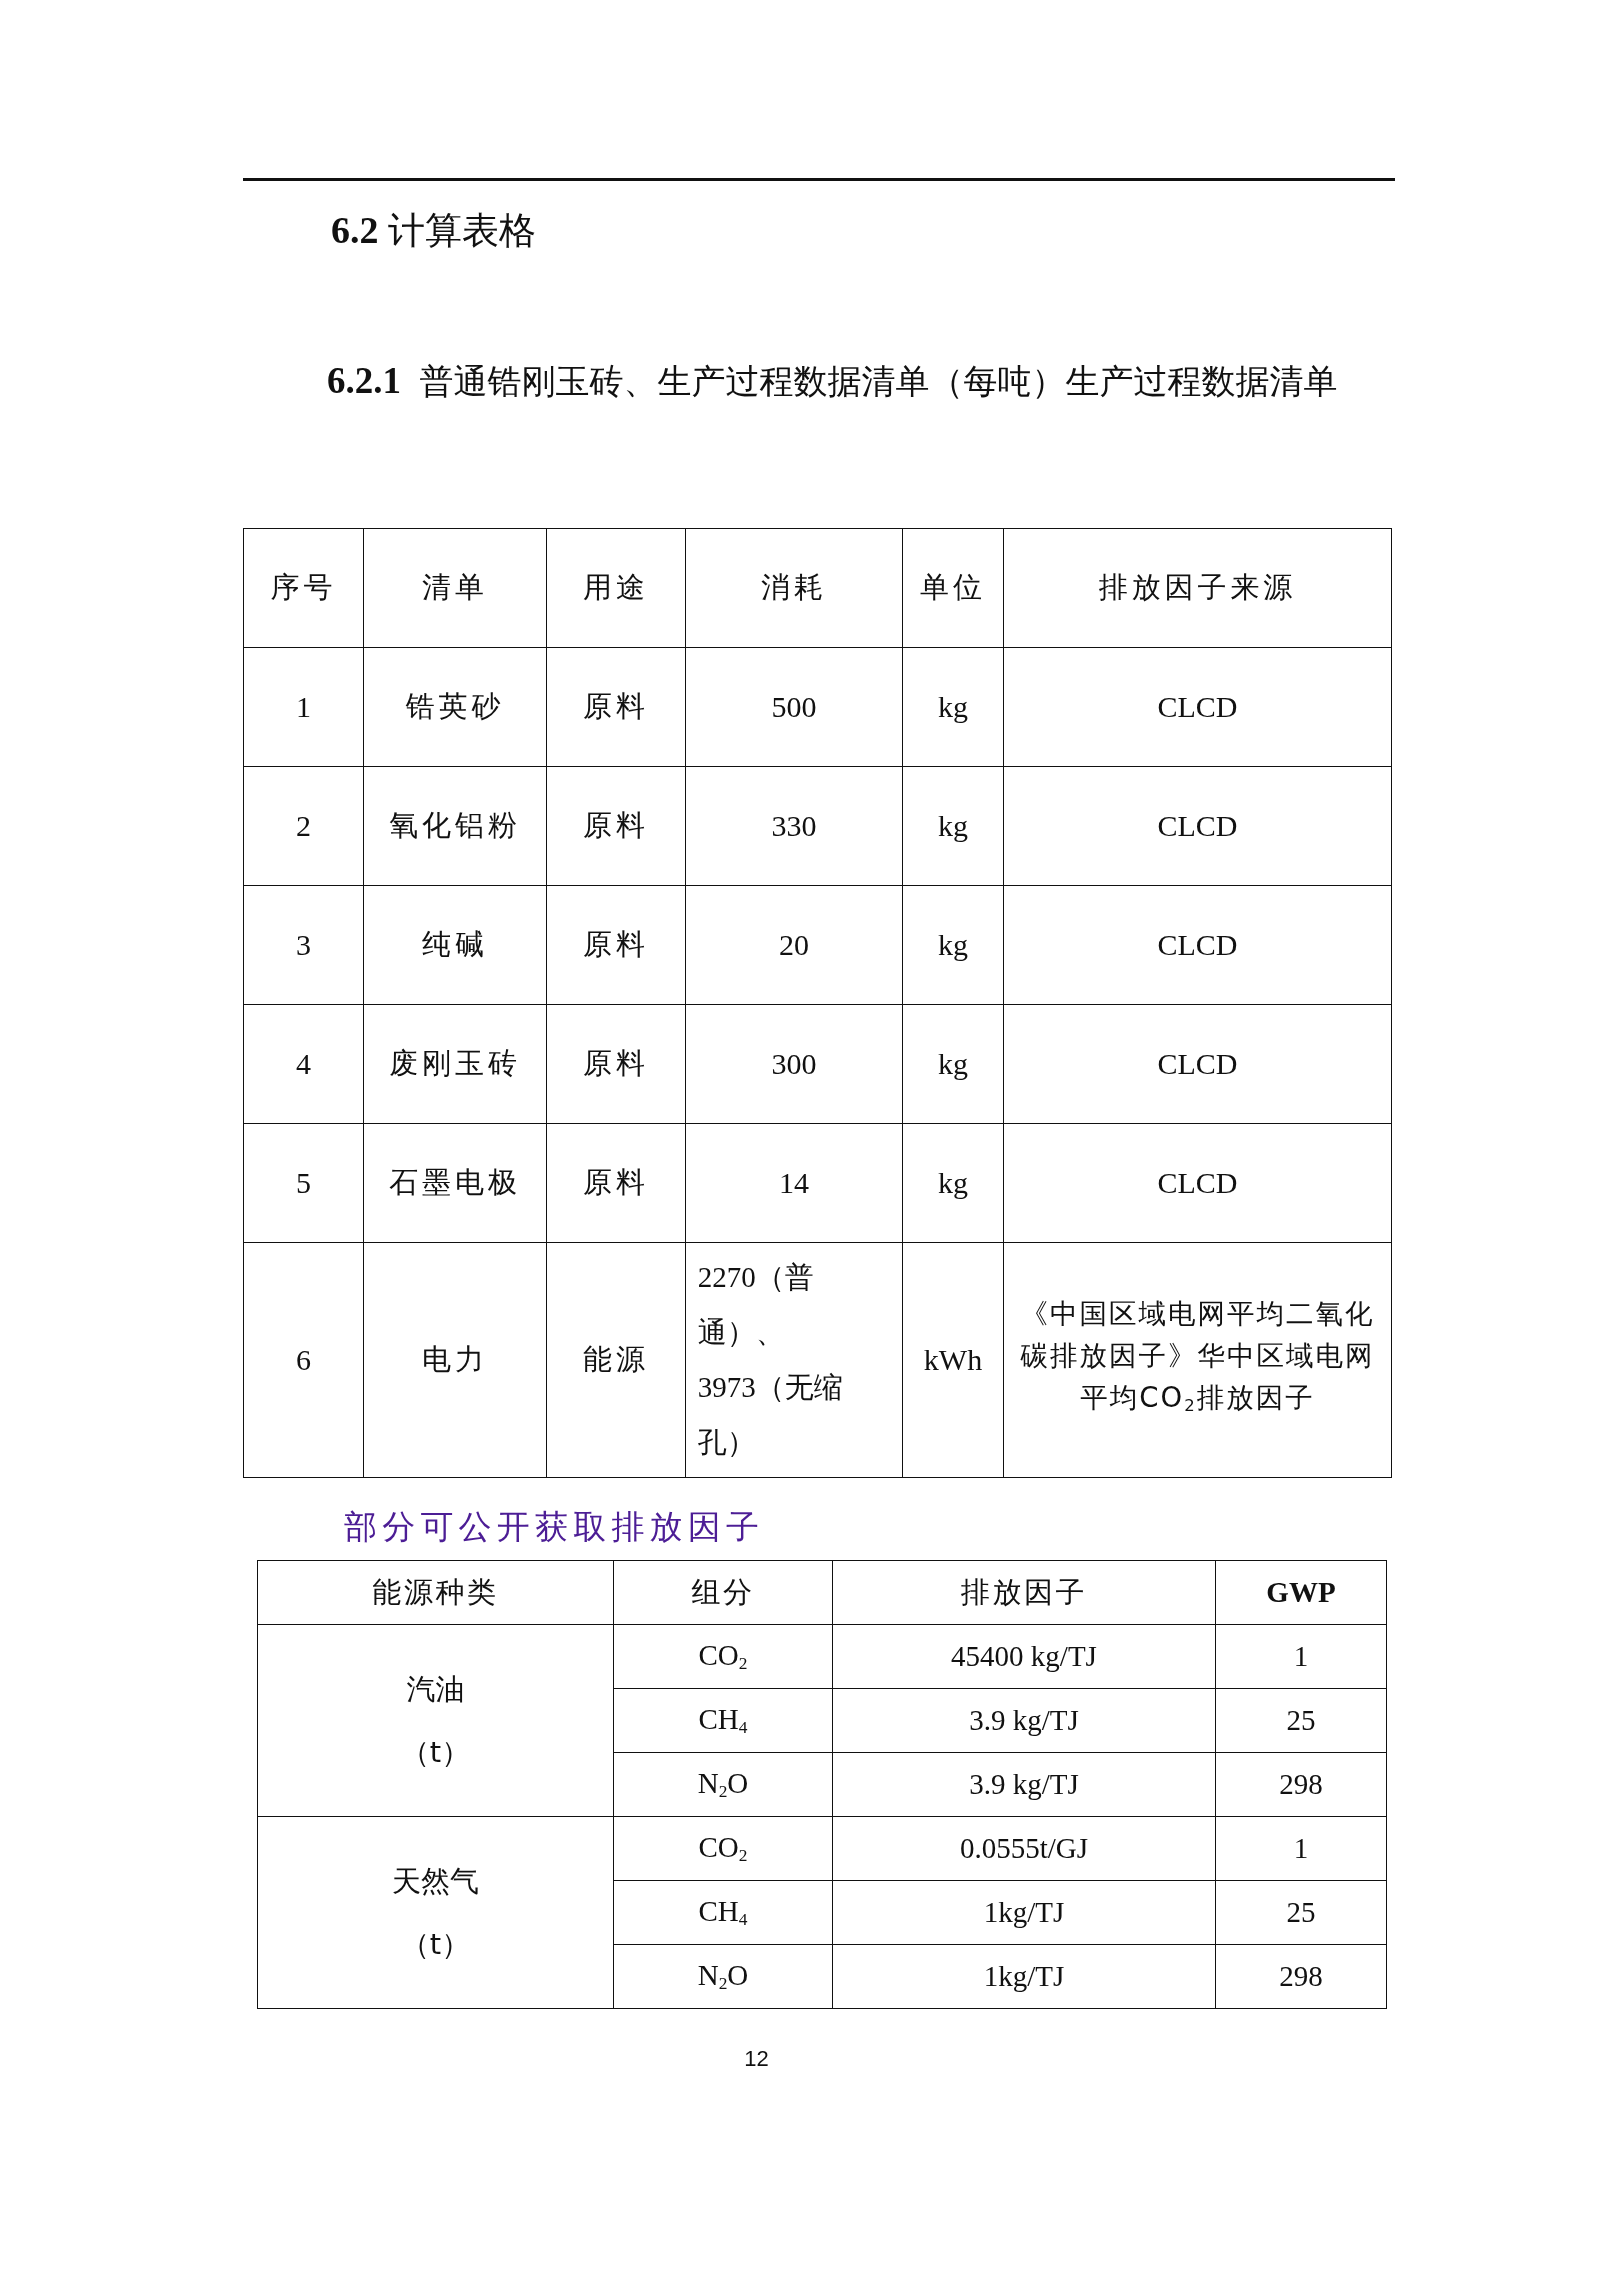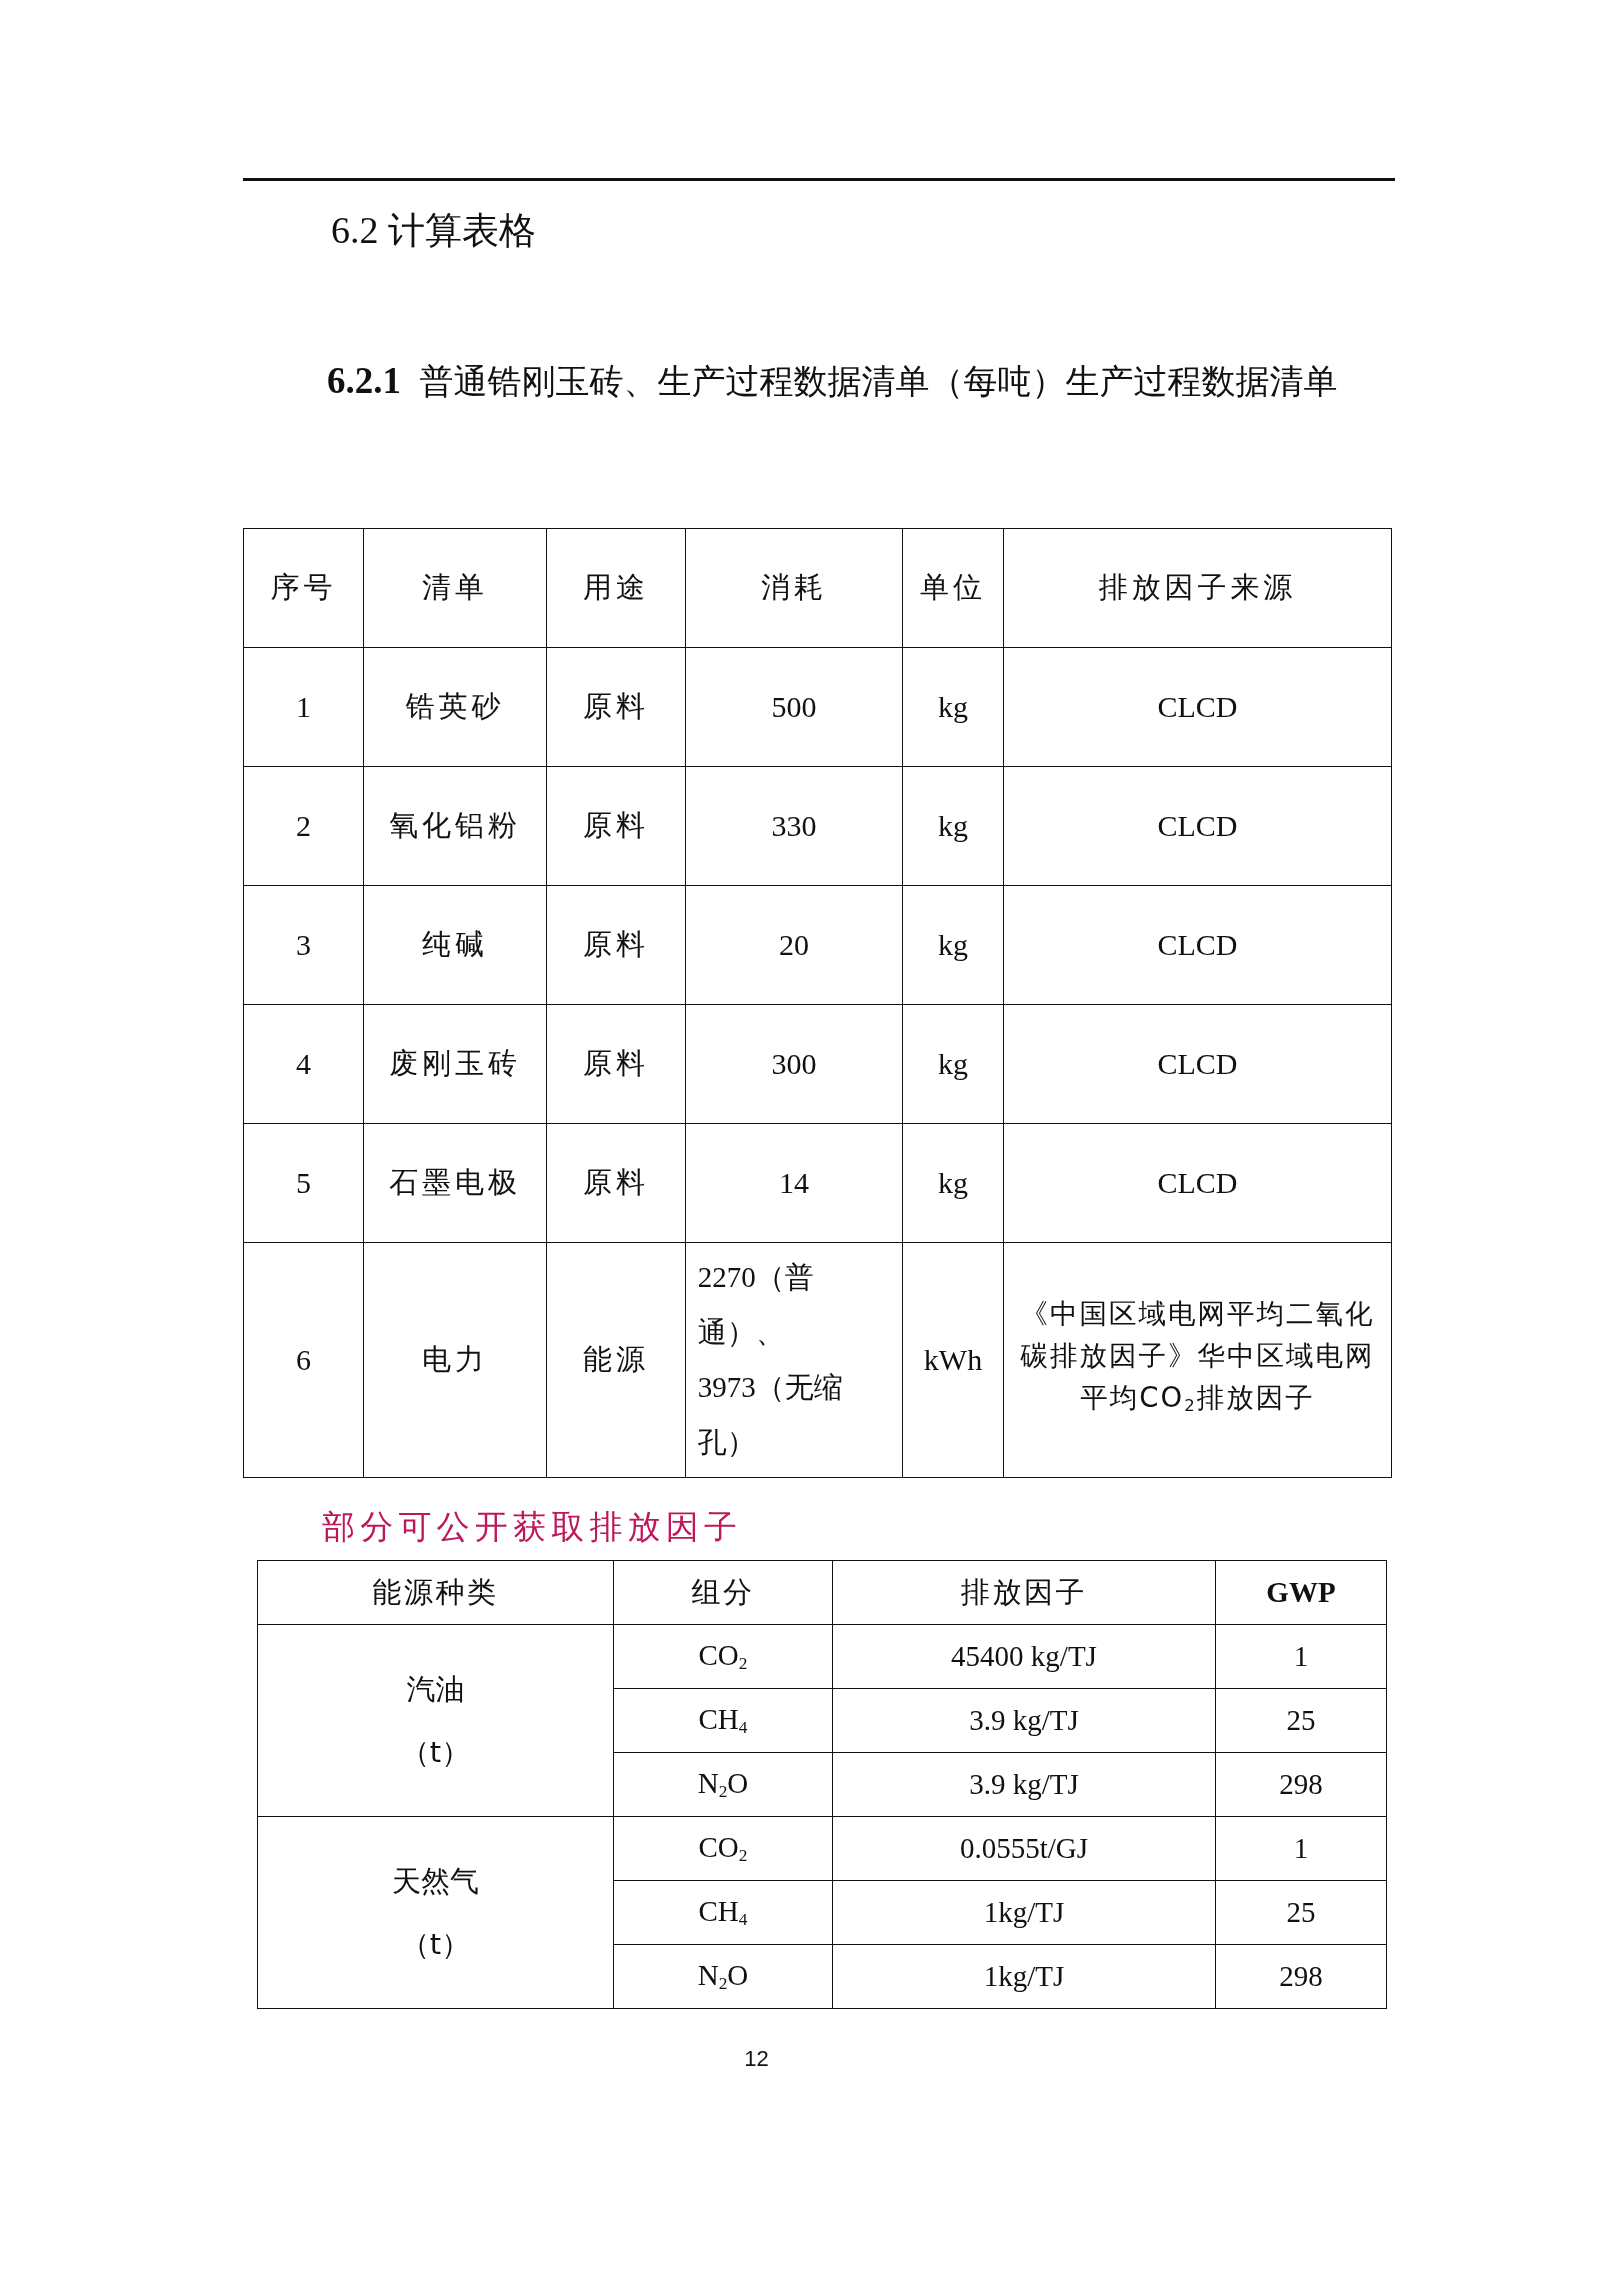--- a/index.html
+++ b/index.html
@@ -1,33 +1,33 @@
 <!DOCTYPE html>
 <html style="font-size:10.5px"><head>
 <meta charset="utf-8">
 <style>
   html, body { margin: 0; padding: 0; background: #ffffff; }
   body { width: 1623px; height: 2295px; position: relative; overflow: hidden;
          font-family: "Liberation Serif", "DejaVu Serif", serif; color: #111; }
   .rule { position: absolute; left: 243px; top: 178px; width: 1152px; height: 2.6px; background: #111; }
   .h2 { position: absolute; left: 331px; top: 211px; font-size: 38px; font-weight: 700; line-height: 1; }
-  .h2 .num { font-weight: 400; }
+  .h2 .num { font-weight: 700; }
   .h2 .txt { font-weight: 400; font-family: "DejaVu Sans", sans-serif; font-size: 37px; margin-top: 40px; }
   .h3 { position: absolute; left: 245px; top: 340px; width: 1149px; font-size: 37px; line-height: 82px; }
   .h3 .num { font-weight: 700; padding-left: 82px; }
   .h3 .txt { font-family: "DejaVu Sans", sans-serif; font-size: 34px; }
   table { border-collapse: collapse; position: absolute; table-layout: fixed; }
   td, th { border: 1.3px solid #111; text-align: center; vertical-align: middle; padding: 0; font-weight: 400; }
   .t1 { left: 243px; top: 528px; width: 1149px; padding-left: 40px; }
   .t1 td, .t1 th { height: 118px; font-size: 30px; }
   .t1 .cjk { font-family: "DejaVu Sans", sans-serif; font-size: 29px; letter-spacing: 3.9px; }
   .t1 tr.tall td { height: 234px; }
   .t1 .consume-multi { text-align: left; padding: 0 11.8px; line-height: 55px; font-size: 29px; }
   .t1 .source-multi { line-height: 42px; font-family: "DejaVu Sans", sans-serif; font-size: 27.5px; padding: 0 14.4px; letter-spacing: 2px; }
-  .caption { position: absolute; left: 322px; top: 1505px; font-family: "DejaVu Sans", sans-serif; font-size: 33px; letter-spacing: 5.2px; color: #be185d; }
+  .caption { position: absolute; left: 344px; top: 1505px; font-family: "DejaVu Sans", sans-serif; font-size: 33px; letter-spacing: 5.2px; color: #4c1d95; }
   .t2 { left: 257px; top: 1560px; width: 1129px; }
   .t2 td, .t2 th { height: 63px; font-size: 29px; }
   .t2 .cjk { font-family: "DejaVu Sans", sans-serif; font-size: 29px; letter-spacing: 2.6px; }
   .t2 .energy { line-height: 63px; font-family: "DejaVu Sans", sans-serif; font-size: 29px; }
   .t2 .bold { font-weight: 700; }
   .page-num { position: absolute; left: 0; width: 1513px; top: 2046px; text-align: center; font-family: "Liberation Sans", sans-serif; font-size: 22px; }
   sub { font-size: 0.6em; vertical-align: -0.25em; }
 </style>
 </head>
 <body>

